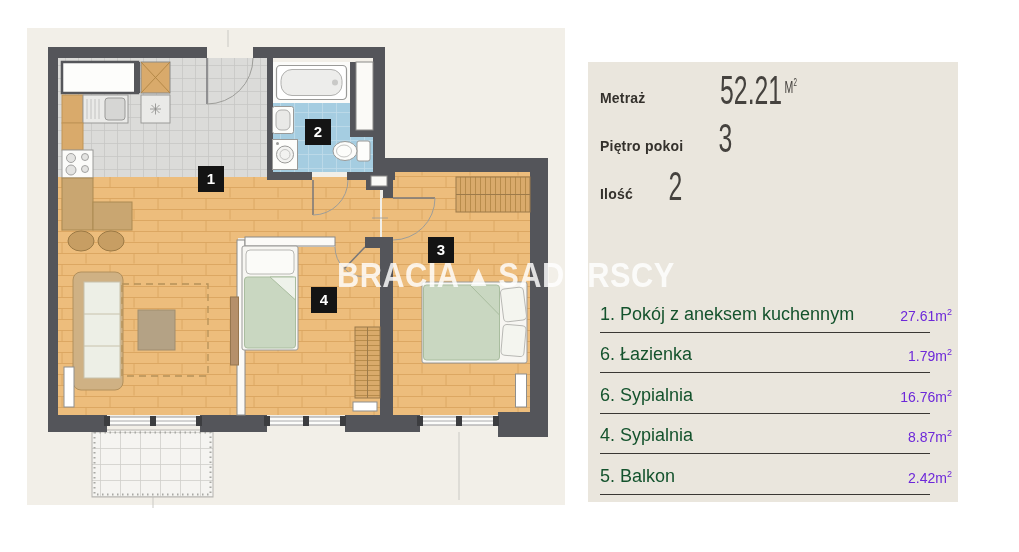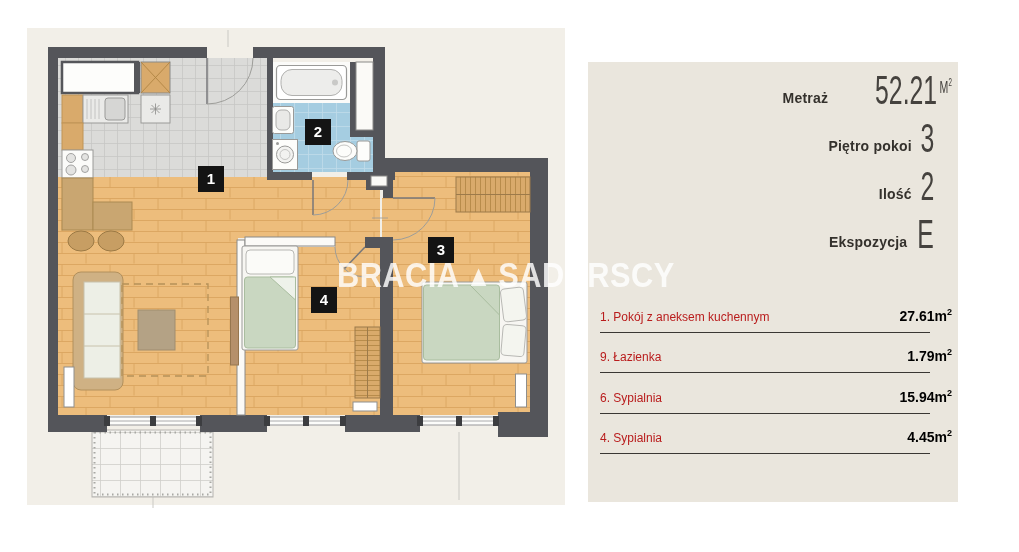--- a/index.html
+++ b/index.html
@@ -3,35 +3,35 @@
 <meta charset="utf-8">
 <style>
   html,body{margin:0;padding:0;background:#ffffff;}
   .stage{position:relative;width:1019px;height:552px;background:#ffffff;overflow:hidden;
          font-family:"Liberation Sans",sans-serif;}
   svg text{font-family:"Liberation Sans",sans-serif;}
 
   
   .panel{position:absolute;left:588px;top:62px;width:370px;height:440px;background:#eae6dd;}
   .spec-row{position:absolute;left:12px;right:6px;height:48px;display:flex;
-            justify-content:flex-end;align-items:flex-end;padding-bottom:13px;box-sizing:border-box;}
+            justify-content:flex-start;align-items:flex-end;padding-bottom:13px;box-sizing:border-box;gap:27px;}
   .spec-row.r0{top:8px}.spec-row.r1{top:56px}.spec-row.r2{top:104px}.spec-row.r3{top:152px}
   .spec-label{font-size:14px;font-weight:bold;line-height:1;color:#34312c;letter-spacing:.2px;}
   .spec-value{font-size:40px;line-height:.72;color:#45423e;transform:scaleX(.62);
               transform-origin:100% 100%;white-space:nowrap;}
   .spec-value.pad{margin-right:18px;}
   .spec-unit{font-size:17px;position:relative;top:-11px;margin-left:4px;}
   .spec-unit sup{font-size:10px;}
 
   .room-list{position:absolute;left:12px;right:6px;top:230px;}
   .room-row{position:relative;height:40.5px;display:flex;justify-content:space-between;
             align-items:flex-end;padding-bottom:10px;box-sizing:border-box;}
   .room-row .line{position:absolute;left:0;right:22px;bottom:0;height:1px;background:#3a3733;}
-  .room-label{font-size:12px;line-height:1;color:#b91c1c;}
-  .room-area{font-size:14px;line-height:1;font-weight:bold;color:#000000;white-space:nowrap;}
+  .room-label{font-size:18px;line-height:1;color:#14532d;}
+  .room-area{font-size:14px;line-height:1;font-weight:normal;color:#6d28d9;white-space:nowrap;}
   .room-area sup{font-size:9px;}
 
   
   .watermark{position:absolute;left:337px;top:257px;display:flex;align-items:center;gap:7px;
              color:rgba(255,255,255,.82);font-weight:bold;font-size:35px;line-height:1;
              white-space:nowrap;transform:scaleX(.88);transform-origin:0 50%;
              letter-spacing:.5px;pointer-events:none;}
   .wm-logo{font-size:30px;line-height:1;position:relative;top:1px;}
 </style>
 </head>
@@ -291,44 +291,45 @@
       <span class="spec-value"><span>52.21</span><span class="spec-unit"><span>M</span><sup>2</sup></span></span>
     </div>
     <div class="spec-row r1">
       <span class="spec-label">Piętro pokoi</span>
       <span class="spec-value pad">3</span>
     </div>
     <div class="spec-row r2">
       <span class="spec-label">Ilość</span>
       <span class="spec-value pad">2</span>
     </div>
-    <div class="spec-row r3">
-      <span class="spec-label">Ekspozycja</span>
-      <span class="spec-value pad">E</span>
-    </div>
 
     <div class="room-list">
       <div class="room-row">
         <span class="room-label">1. Pokój z aneksem kuchennym</span>
         <span class="room-area"><span>27.61</span><span>m</span><sup>2</sup></span>
         <span class="line"></span>
       </div>
       <div class="room-row">
-        <span class="room-label">9. Łazienka</span>
+        <span class="room-label">6. Łazienka</span>
         <span class="room-area"><span>1.79</span><span>m</span><sup>2</sup></span>
         <span class="line"></span>
       </div>
       <div class="room-row">
         <span class="room-label">6. Sypialnia</span>
-        <span class="room-area"><span>15.94</span><span>m</span><sup>2</sup></span>
+        <span class="room-area"><span>16.76</span><span>m</span><sup>2</sup></span>
         <span class="line"></span>
       </div>
       <div class="room-row">
         <span class="room-label">4. Sypialnia</span>
-        <span class="room-area"><span>4.45</span><span>m</span><sup>2</sup></span>
+        <span class="room-area"><span>8.87</span><span>m</span><sup>2</sup></span>
+        <span class="line"></span>
+      </div>
+      <div class="room-row">
+        <span class="room-label">5. Balkon</span>
+        <span class="room-area"><span>2.42</span><span>m</span><sup>2</sup></span>
         <span class="line"></span>
       </div>
     </div>
   </div>
 
   <div class="watermark">
     <span>BRACIA</span>
     <span class="wm-logo">▲</span>
     <span>SADURSCY</span>
   </div>

